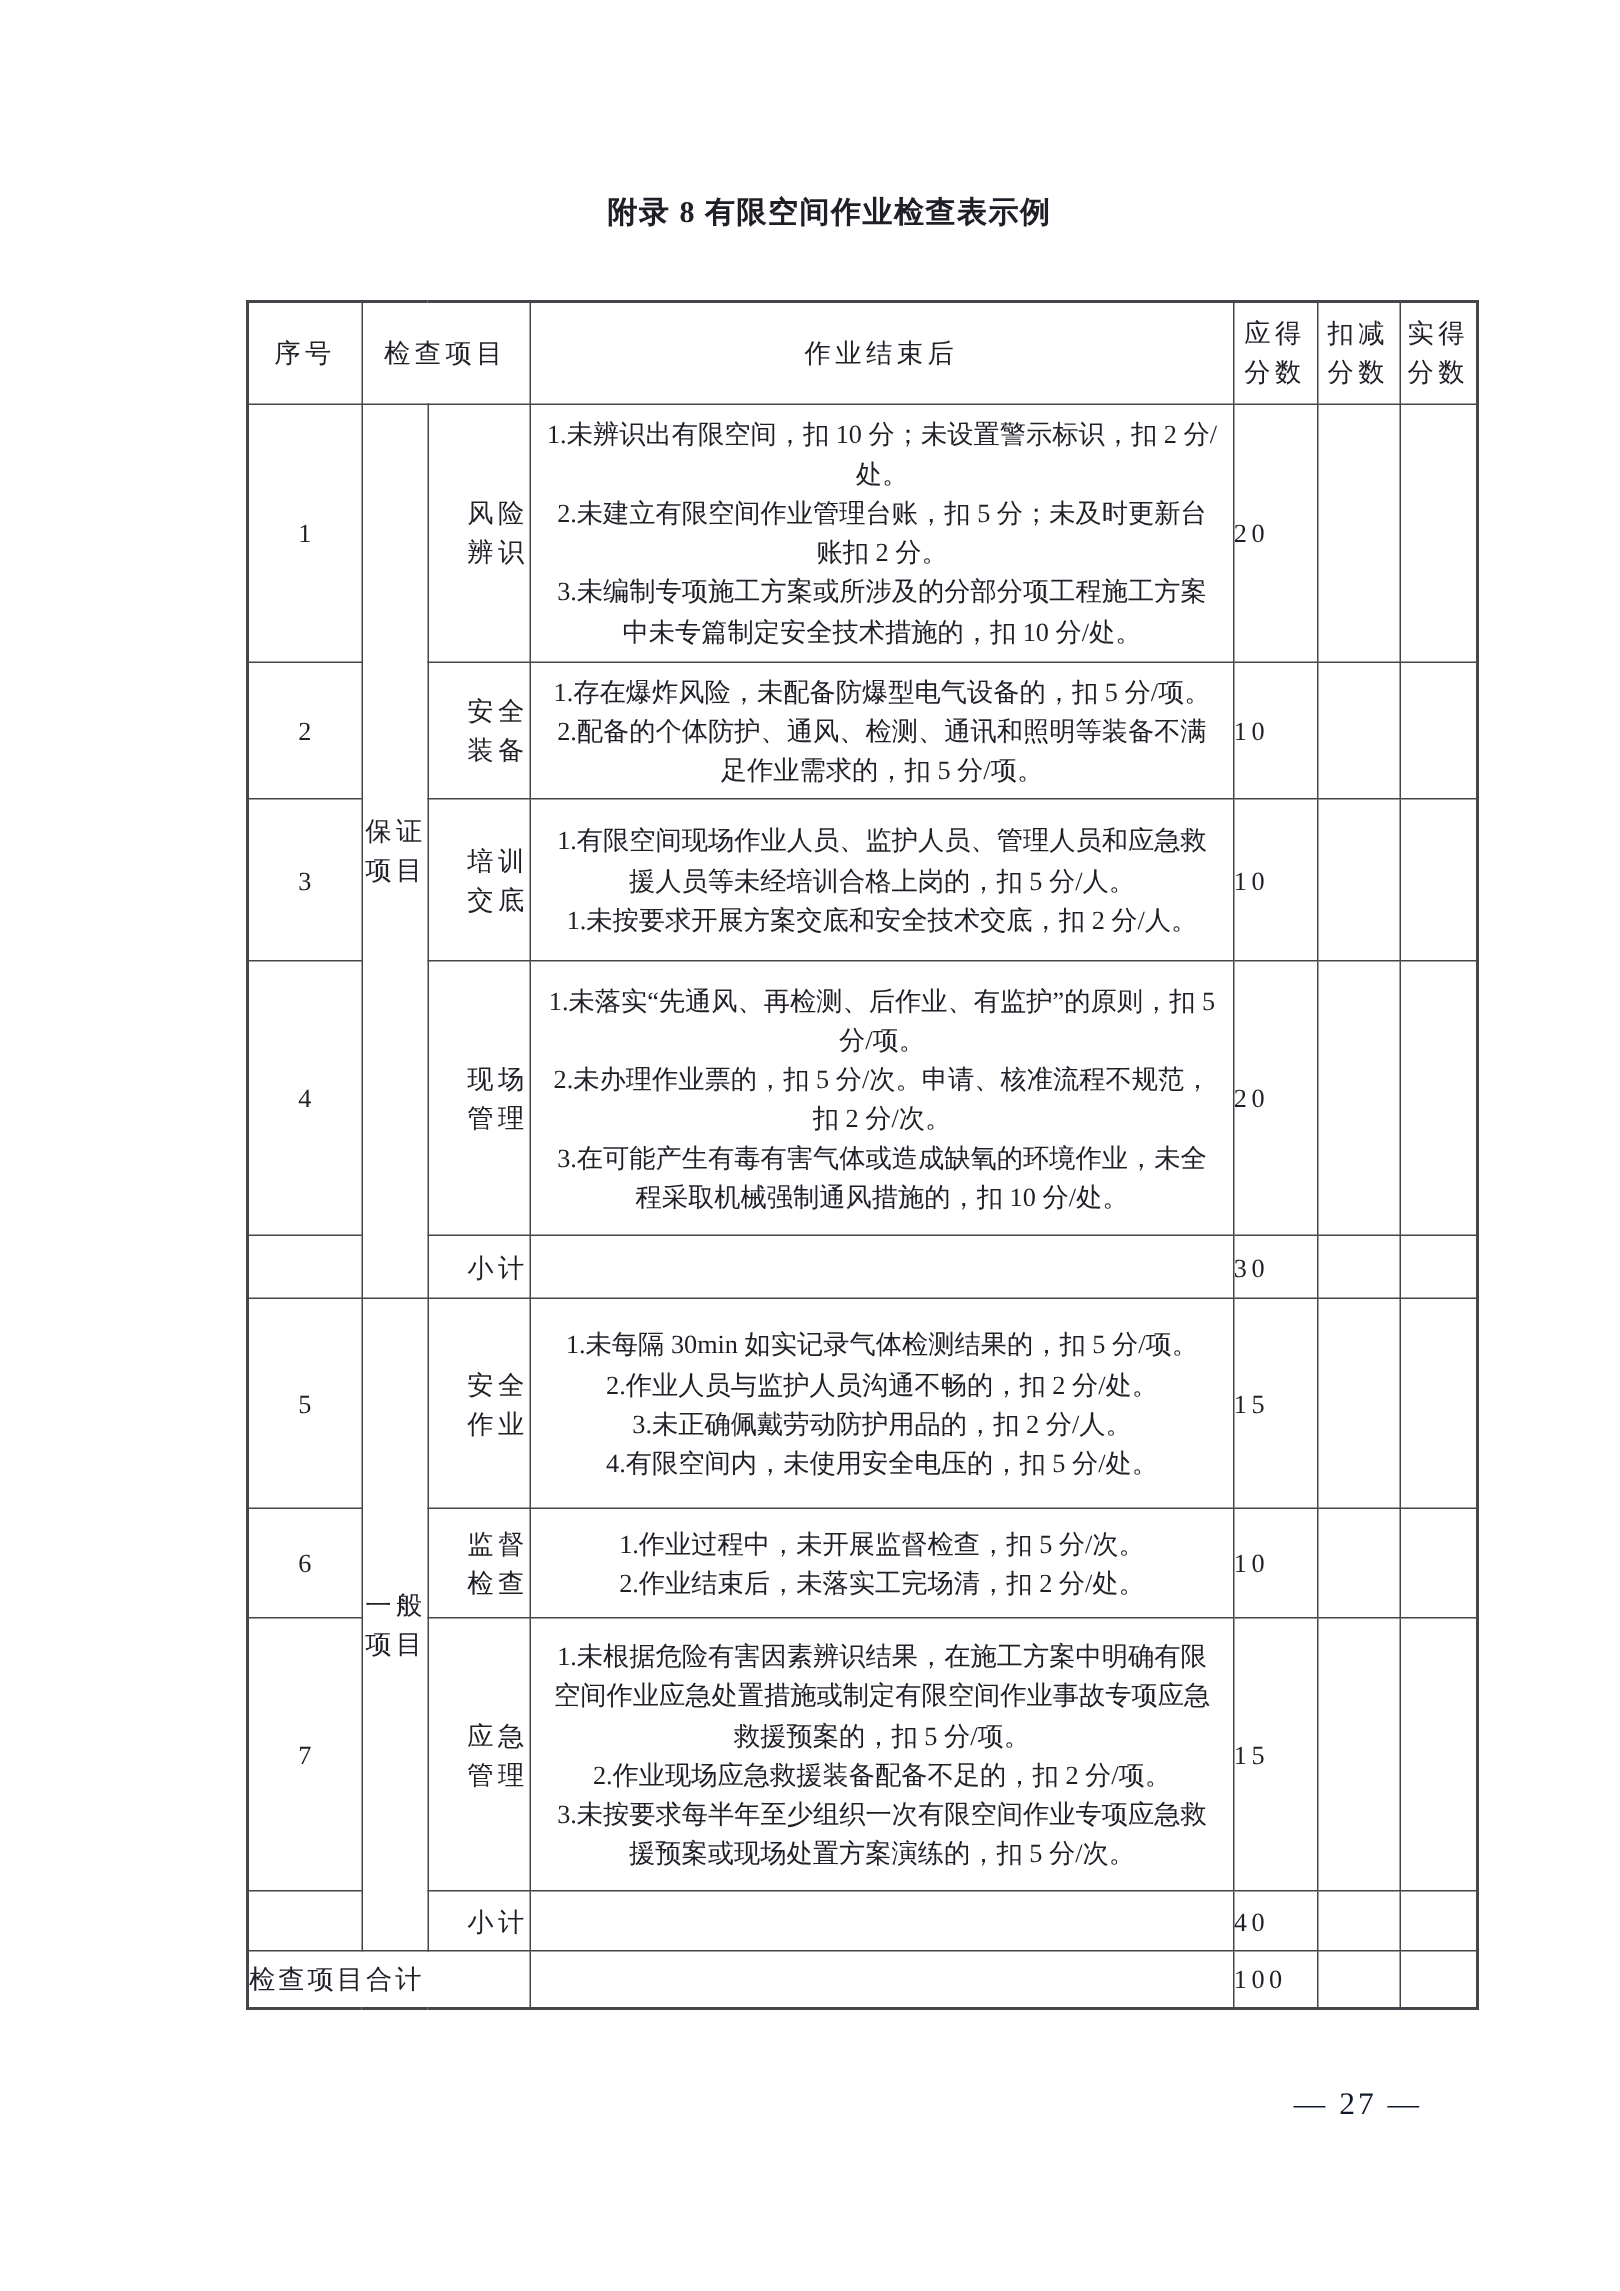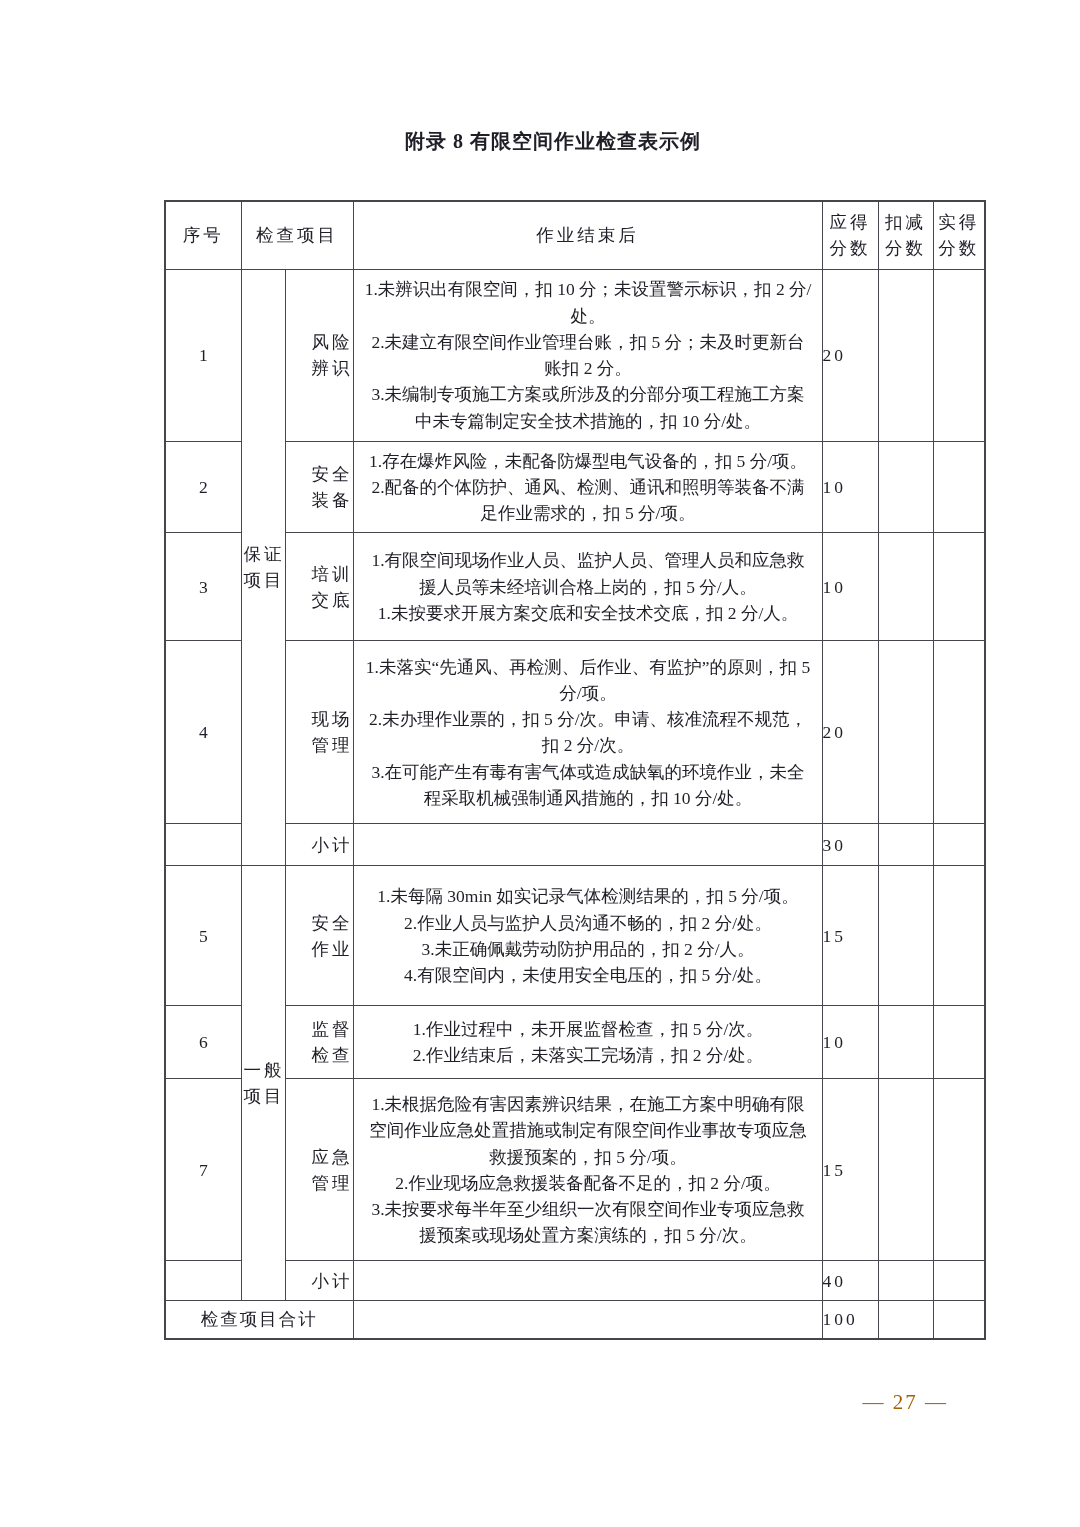--- a/index.html
+++ b/index.html
@@ -56,31 +56,31 @@
     text-align: center;
     padding: 6px 9px 6px 10px;
     line-height: 1.5;
   }
   td.val {
     text-align: left;
     font-size: 18px;
     letter-spacing: 3px;
   }
   td.total-label {
-    text-align: center;
+    text-align: left;
     letter-spacing: 2px;
     font-size: 18px;
   }
   .page-number {
     position: absolute;
     top: 1390px;
     right: 132px;
     font-size: 21px;
     letter-spacing: 2px;
-    color: #a16207;
+    color: #0f172a;
     white-space: nowrap;
   }
 </style>
 </head>
 <body>
 
 <div class="page">
 
   <h1 class="doc-title">附录 8 有限空间作业检查表示例</h1>
 

